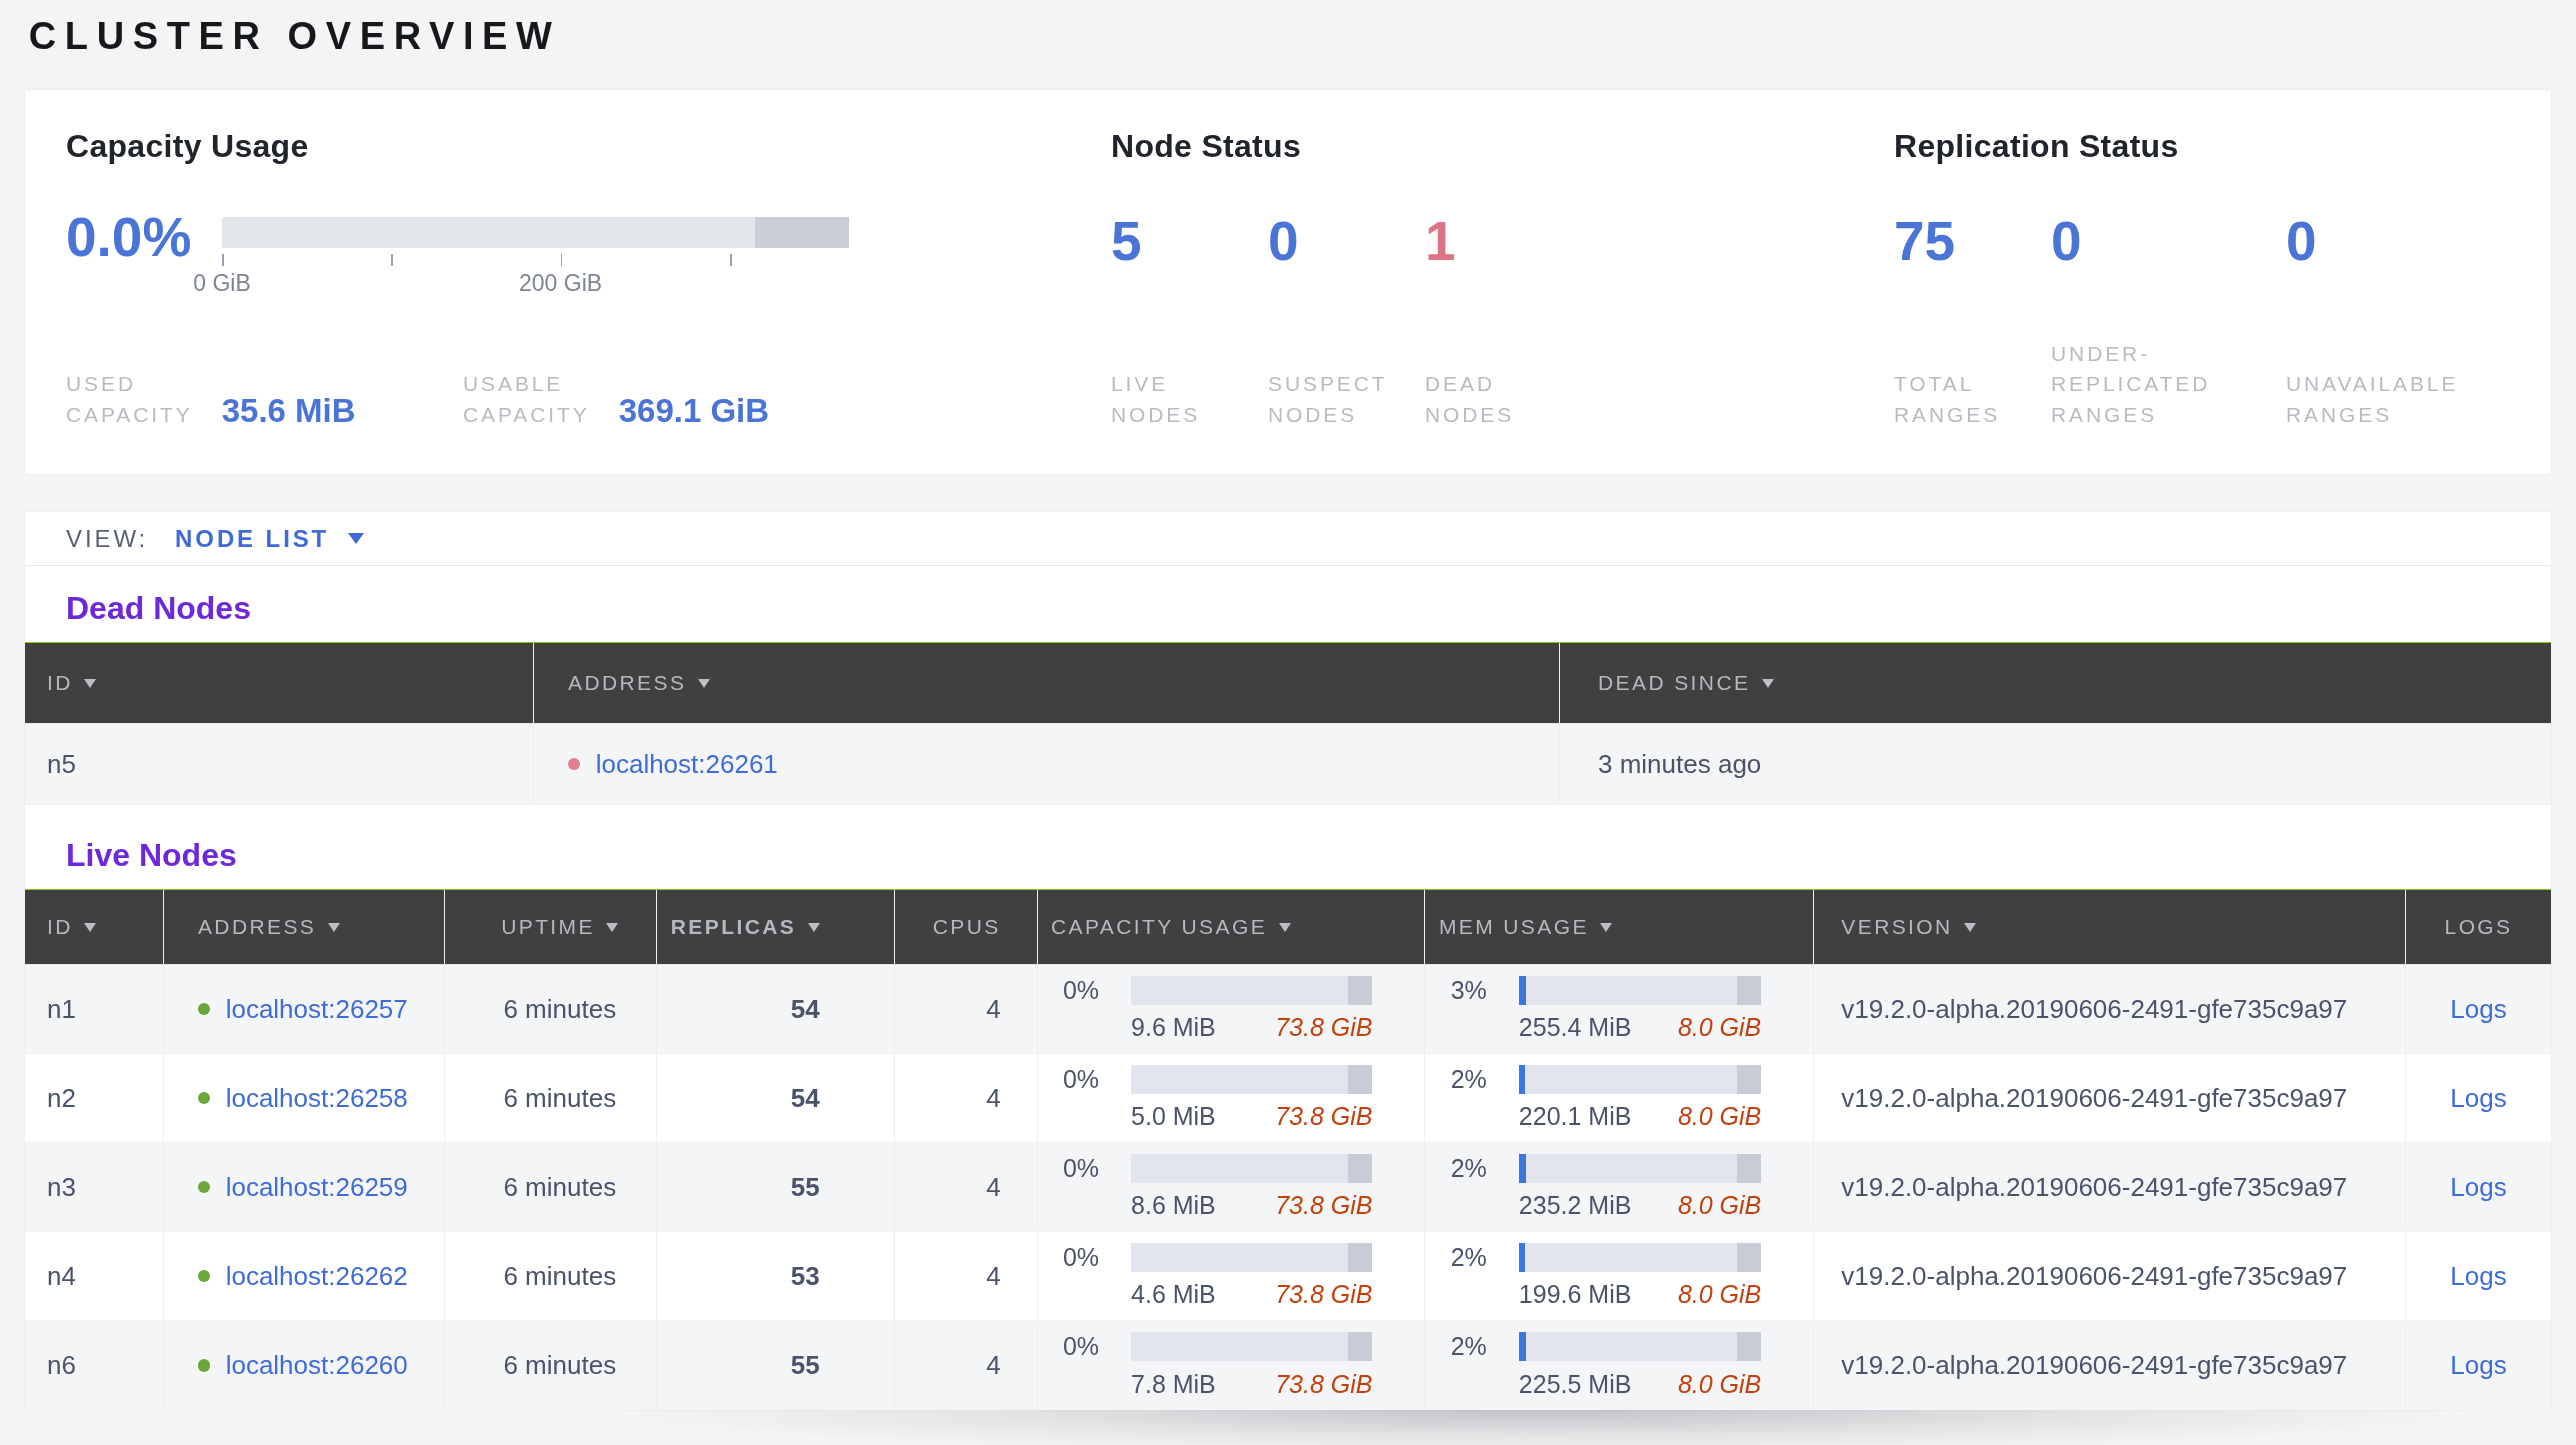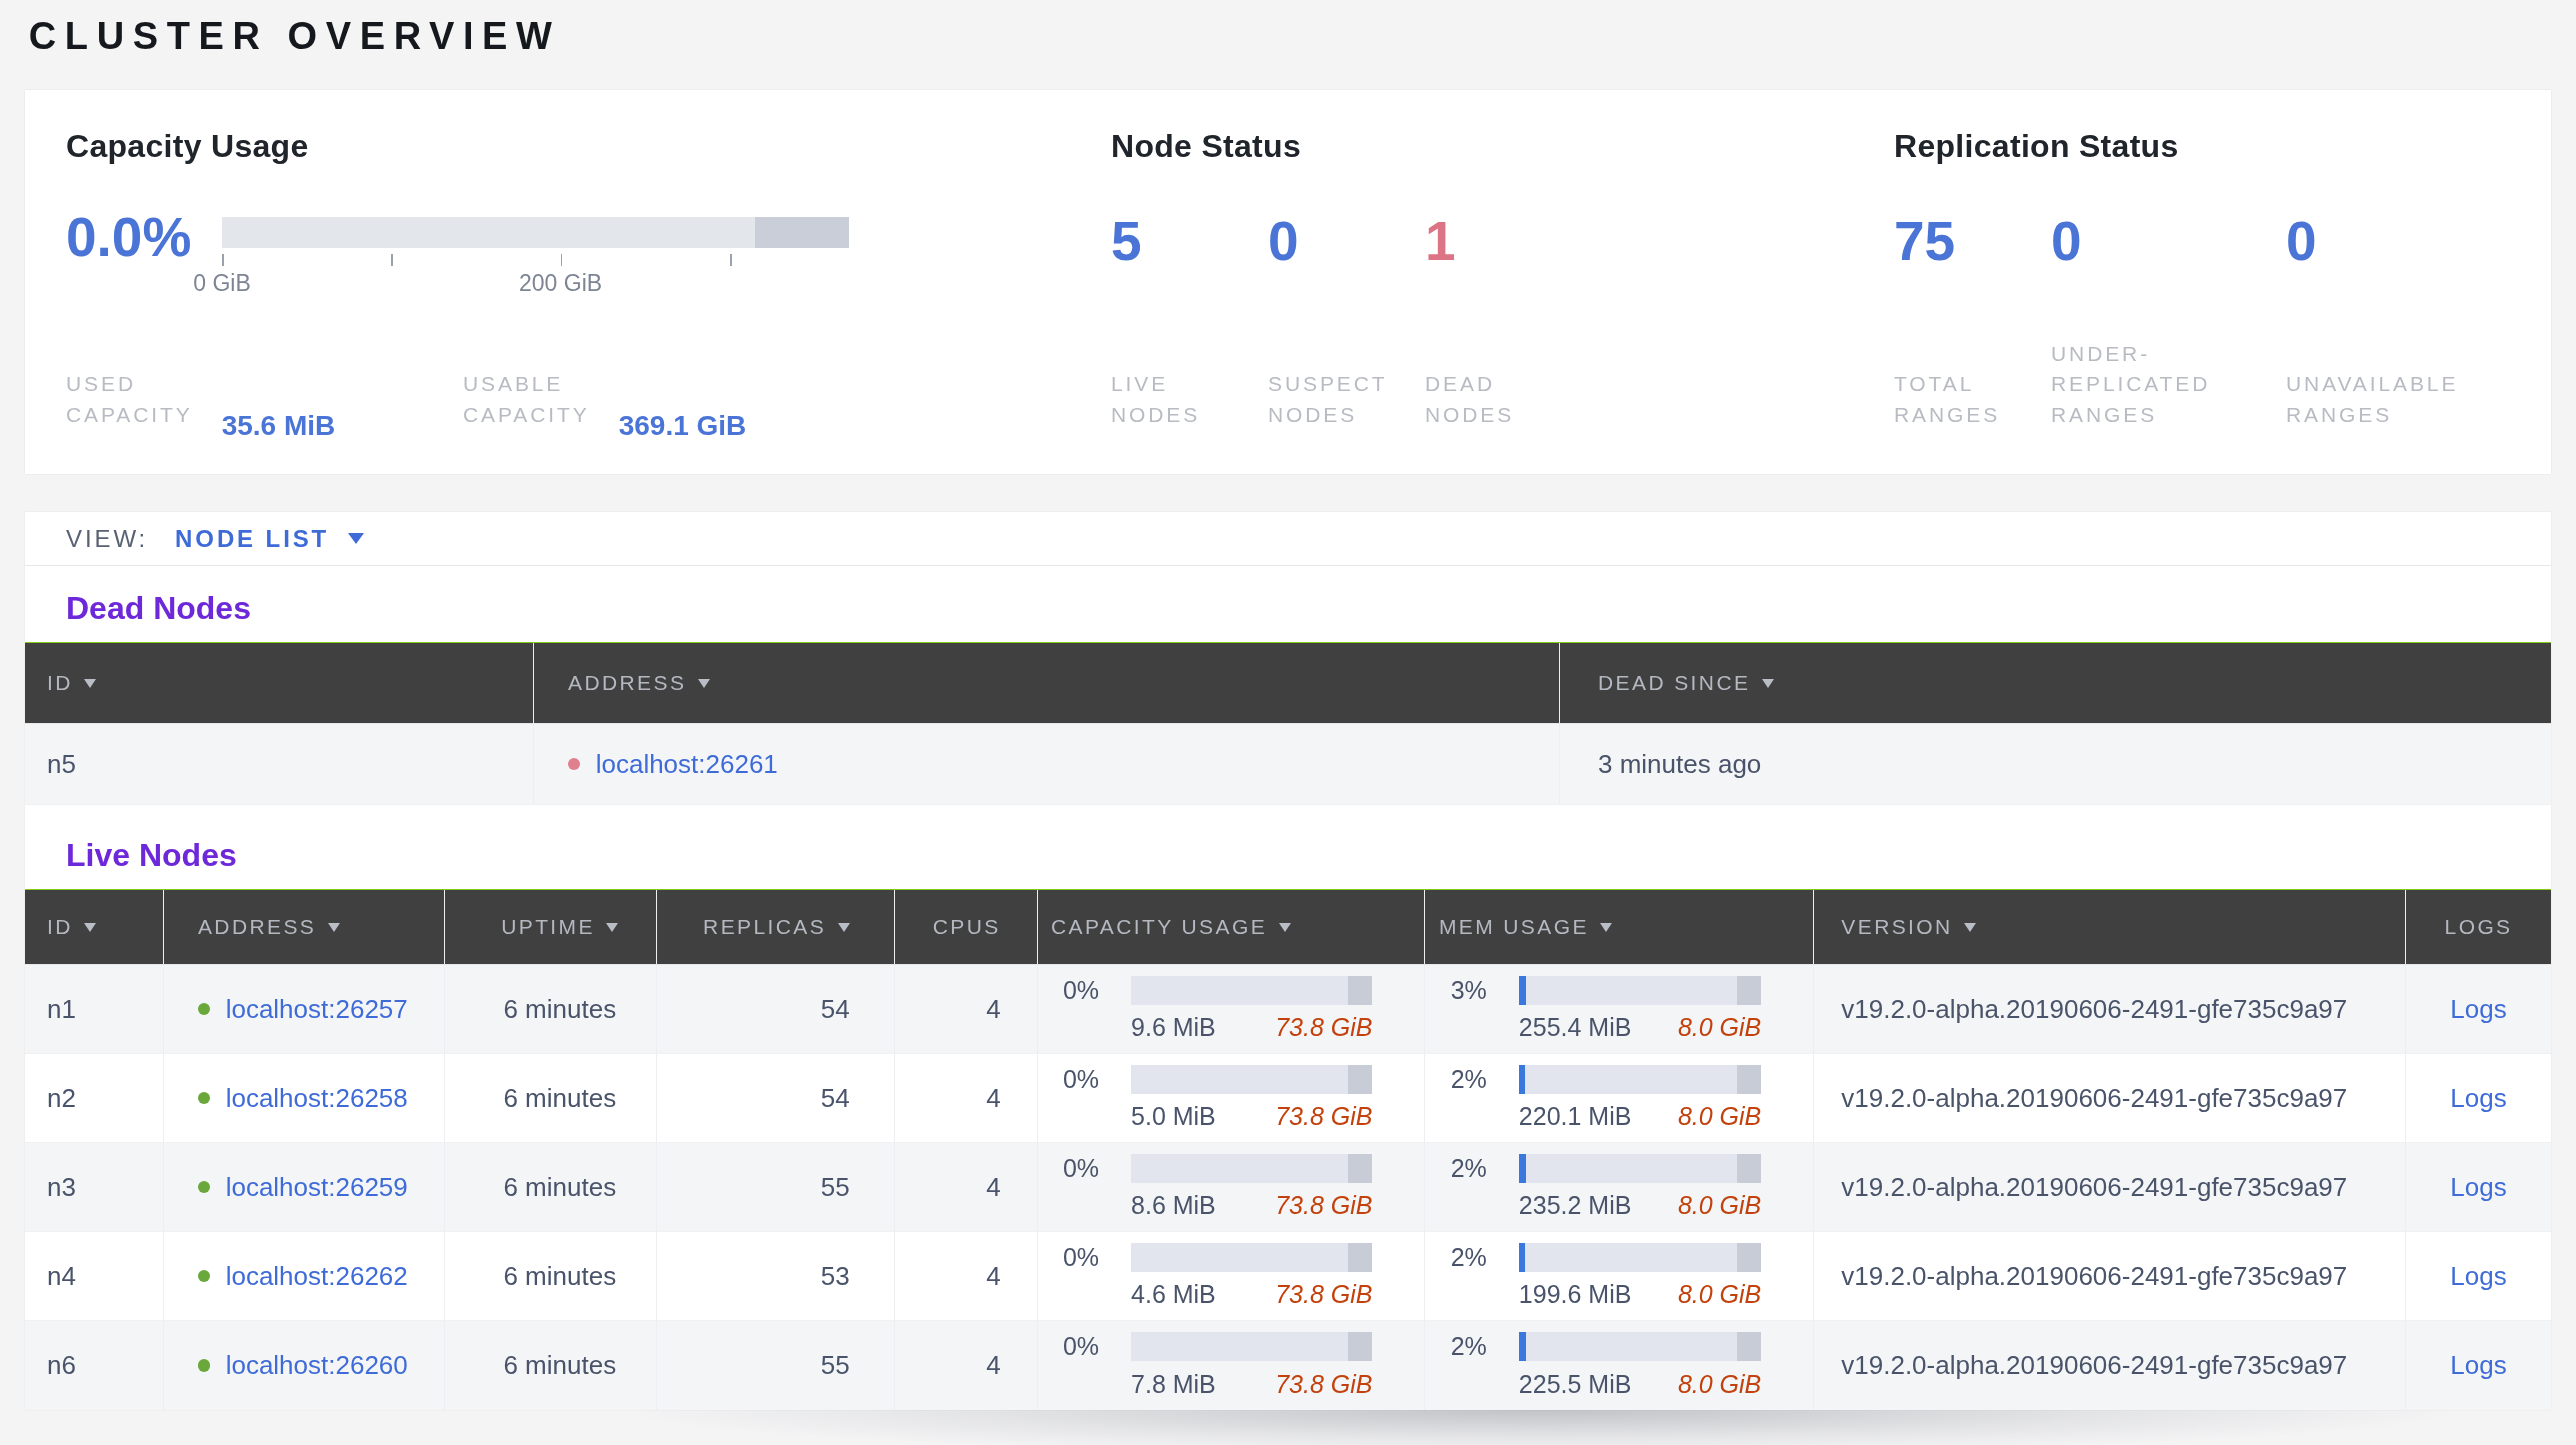--- a/index.html
+++ b/index.html
@@ -40,21 +40,21 @@
   .cap-bar { height:31px; background:#e3e6ea; position:relative; overflow:hidden; }
   .cap-bar-dark { position:absolute; right:0; top:0; height:100%; background:#c9ced8; }
   .cap-ticks { position:relative; height:15.3px; margin-top:4.8px; }
   .cap-tick { position:absolute; top:1.9px; width:1.9px; height:11.5px; background:#9aa1ae; }
   .cap-tick-labels { position:relative; height:29px; margin-top:1.9px; }
   .cap-tick-label { position:absolute; transform:translateX(-50%); font-size:23px; color:#7d8594; white-space:nowrap; }
   .cap-stats { display:flex; margin-top:auto; }
   .cap-stat { display:flex; align-items:flex-end; }
   .cap-stat:first-child { width:397px; }
   .stat-label { font-size:21px; letter-spacing:2.9px; color:#b8bbc2; line-height:1.45; }
-  .cap-stat-value { font-size:28px; font-weight:600; color:#4a74d6; margin-left:29px; position:relative; top:12px; white-space:nowrap; }
+  .cap-stat-value { font-size:33px; font-weight:600; color:#4a74d6; margin-left:29px; position:relative; top:0; white-space:nowrap; }
 
   .ns-section { width:783px; display:flex; flex-direction:column; }
   .rs-section { flex:1; display:flex; flex-direction:column; }
   .stat-row { display:flex; margin-top:48px; flex:1; }
   .stat { display:flex; flex-direction:column; }
   .stat-value { font-size:55px; font-weight:600; color:#4a74d6; line-height:1.05; }
   .stat.dead .stat-value { color:#dd7486; }
   .stat .stat-label { margin-top:auto; }
   .ns-section .stat { width:157px; }
   .ns-section .stat:nth-child(3) { width:191px; }
@@ -110,21 +110,21 @@
   .dw-id { width:509px; padding-left:22px; }
   .dw-addr { width:1026px; padding-left:34px; }
   .dw-since { width:991px; padding-left:38px; }
 
   
   .live-thead { height:76px; }
   .live-row { height:89px; }
   .lw-id   { width:139px; padding-left:22px; }
   .lw-addr { width:281px; padding-left:34px; }
   .lw-up   { width:212px; padding-left:19px;justify-content:center; }
-  .lw-rep  { width:238px; padding-right:44px; justify-content:flex-end; }
+  .lw-rep  { width:238px; padding-right:74px; justify-content:flex-end;font-weight:bold; }
   .lw-cpu  { width:143px; padding-right:36px; justify-content:flex-end; }
   .lw-cap  { width:388px; }
   .lw-mem  { width:389px; }
   .lw-ver  { width:592px; padding-left:27px; }
   .lw-logs { width:145px; justify-content:center; padding:0; }
 
   
   .meter-cell { width:100%; padding:0 52px 0 13.4px; }
   .meter-top { display:flex; align-items:center; }
   .meter-pct { width:48px; text-align:right; font-size:25px; color:#49536a; flex:none; }

